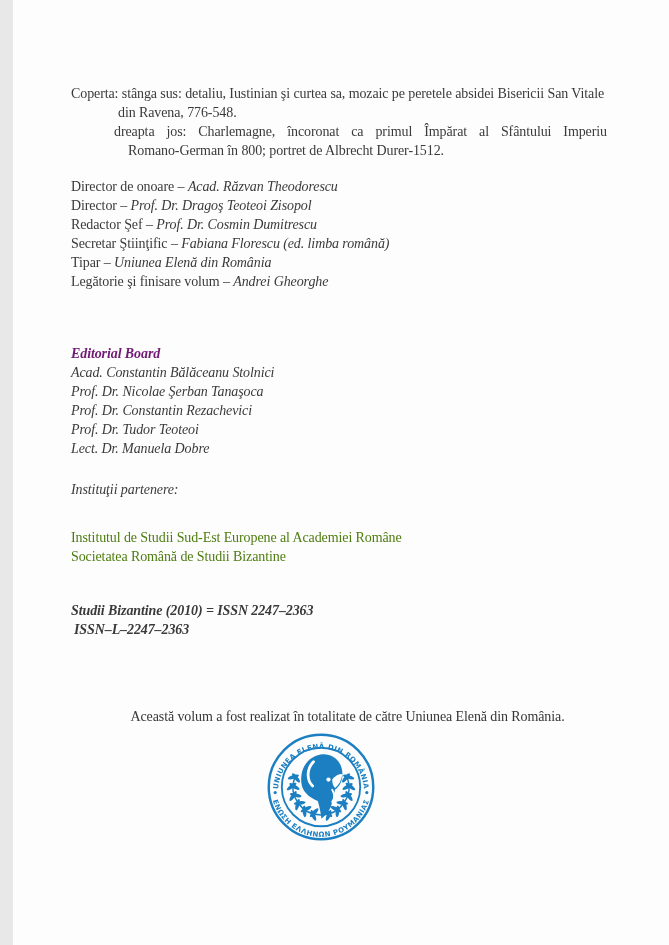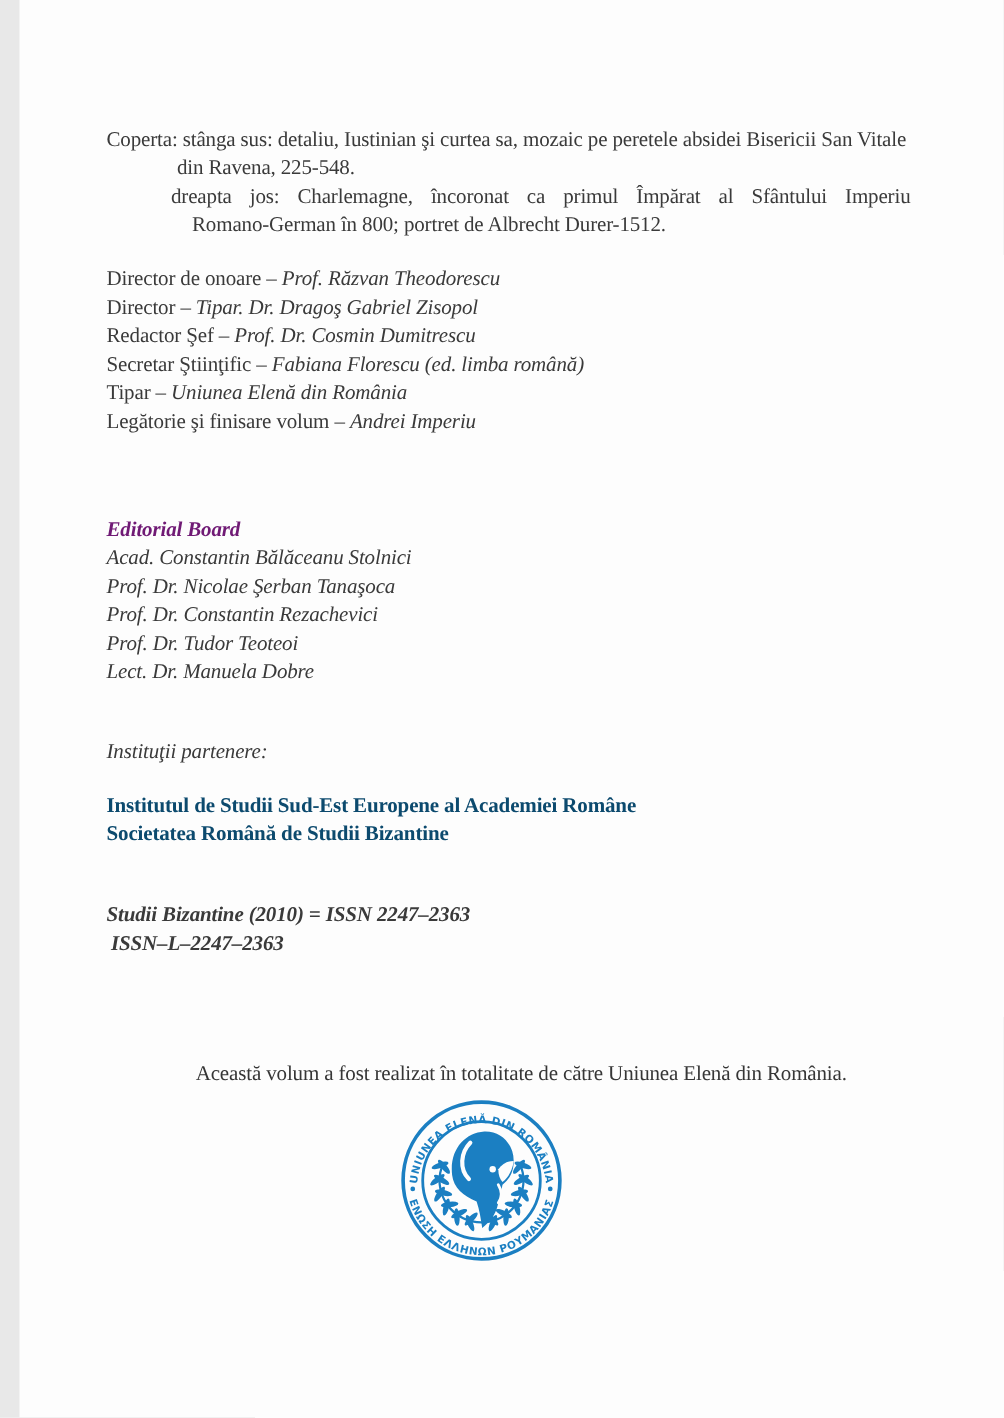--- a/index.html
+++ b/index.html
@@ -15,62 +15,62 @@
     letter-spacing:-0.1px;
     margin-left:13px;
   }
   .abs{position:absolute;}
   .textcol{left:58px;width:536px;}
   .it{font-style:italic;}
   
   .cn-l2{margin-left:47px;}
   .cn-l3{margin-left:43px;text-align:justify;text-align-last:justify;}
   .cn-l4{margin-left:57px;}
-  .partners-block{font-weight:bold;color:#0c4a6e;}
+  .partners-block{font-weight:normal;color:#4d7c0f;}
   .ed-title{font-weight:bold;font-style:italic;color:#701a75;}
   .issn-l2{margin-left:3px;}
   .credit{left:0;width:669px;text-align:center;color:#363636;}
   .logo-box{left:252px;top:731px;width:112px;height:112px;}
   .logo-box svg{display:block;width:112px;height:112px;}
   .arc-text{
     font-family:"DejaVu Sans", sans-serif;
     font-weight:bold;
   }
 </style>
 </head>
 <body>
 
 <div class="page">
 
   <div class="abs textcol" style="top:84px;">
     <div>Coperta: stânga sus: detaliu, Iustinian şi curtea sa, mozaic pe peretele absidei Bisericii San Vitale</div>
-    <div class="cn-l2">din Ravena, 225-548.</div>
+    <div class="cn-l2">din Ravena, 776-548.</div>
     <div class="cn-l3">dreapta jos: Charlemagne, încoronat ca primul Împărat al Sfântului Imperiu</div>
     <div class="cn-l4">Romano-German în 800; portret de Albrecht Durer-1512.</div>
   </div>
 
   <div class="abs textcol" style="top:177px;">
-    <div><span>Director de onoare</span> <span>–</span> <span class="it">Prof. Răzvan Theodorescu</span></div>
-    <div><span>Director</span> <span>–</span> <span class="it">Tipar. Dr. Dragoş Gabriel Zisopol</span></div>
+    <div><span>Director de onoare</span> <span>–</span> <span class="it">Acad. Răzvan Theodorescu</span></div>
+    <div><span>Director</span> <span>–</span> <span class="it">Prof. Dr. Dragoş Teoteoi Zisopol</span></div>
     <div><span>Redactor Şef</span> <span>–</span> <span class="it">Prof. Dr. Cosmin Dumitrescu</span></div>
     <div><span>Secretar Ştiinţific</span> <span>–</span> <span class="it">Fabiana Florescu (ed. limba română)</span></div>
     <div><span>Tipar</span> <span>–</span> <span class="it">Uniunea Elenă din România</span></div>
-    <div><span>Legătorie şi finisare volum</span> <span>–</span> <span class="it">Andrei Imperiu</span></div>
+    <div><span>Legătorie şi finisare volum</span> <span>–</span> <span class="it">Andrei Gheorghe</span></div>
   </div>
 
   <div class="abs textcol" style="top:344px;">
     <div class="ed-title">Editorial Board</div>
     <div class="it">Acad. Constantin Bălăceanu Stolnici</div>
     <div class="it">Prof. Dr. Nicolae Şerban Tanaşoca</div>
     <div class="it">Prof. Dr. Constantin Rezachevici</div>
     <div class="it">Prof. Dr. Tudor Teoteoi</div>
     <div class="it">Lect. Dr. Manuela Dobre</div>
   </div>
 
-  <div class="abs textcol it" style="top:492px;">Instituţii partenere:</div>
+  <div class="abs textcol it" style="top:480px;">Instituţii partenere:</div>
 
   <div class="abs textcol partners-block" style="top:528px;">
     <div>Institutul de Studii Sud-Est Europene al Academiei Române</div>
     <div>Societatea Română de Studii Bizantine</div>
   </div>
 
   <div class="abs textcol it" style="top:601px;font-weight:bold;">
     <div>Studii Bizantine (2010) = ISSN 2247–2363</div>
     <div class="issn-l2">ISSN–L–2247–2363</div>
   </div>

